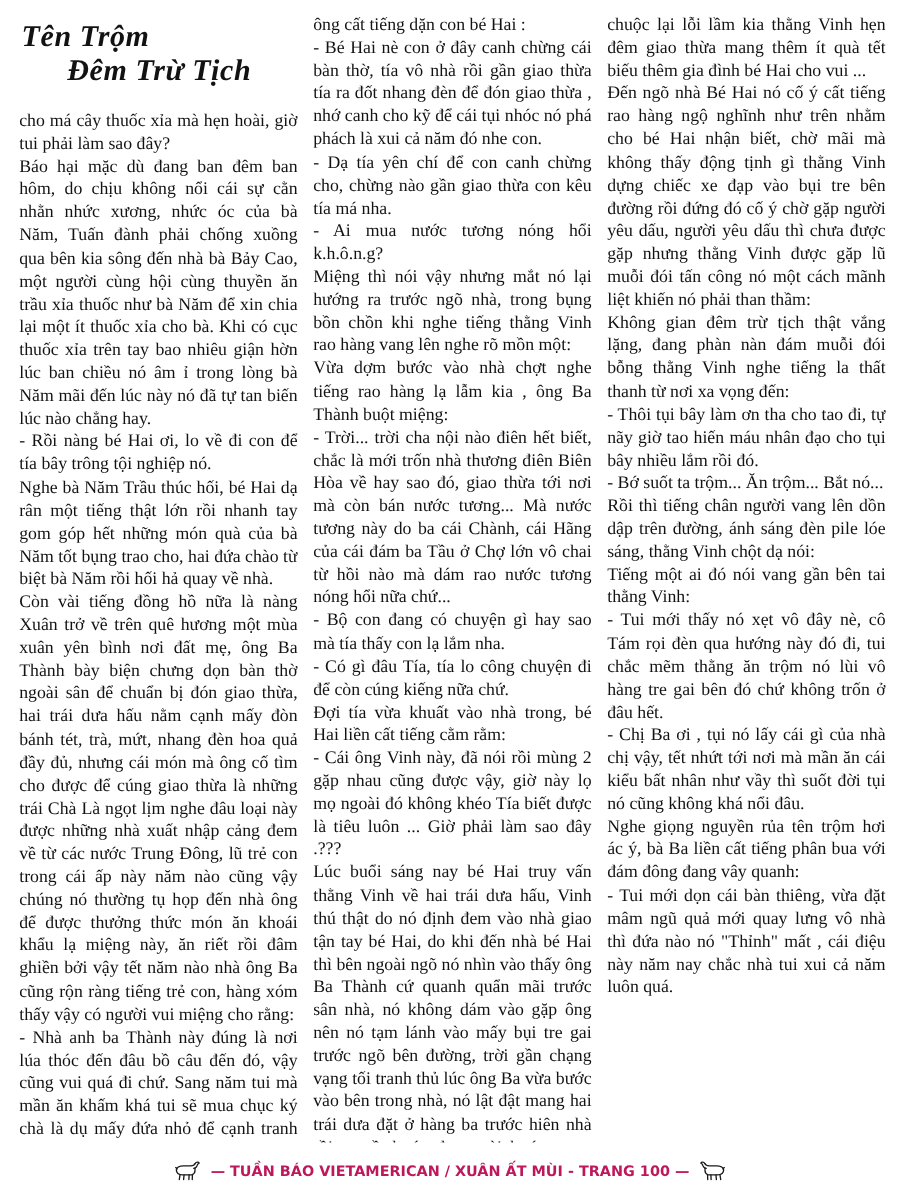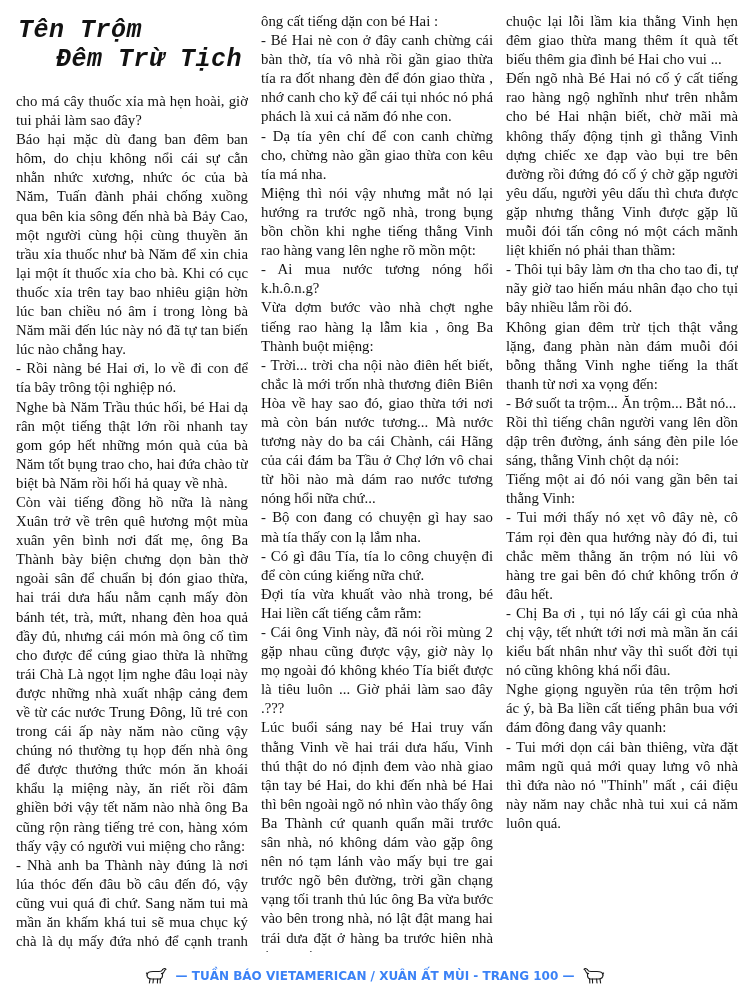--- a/index.html
+++ b/index.html
@@ -27,42 +27,42 @@
   .col {
     width: 232px;
     flex: 0 0 232px;
     text-align: justify;
     font-size: 14.8px;
     line-height: 19.1px;
     overflow: hidden;
   }
   .col p { margin: 0; text-align: justify; }
   .title-block {
-    font-family: Liberation Mono, monospace;
+    font-family: Liberation Serif, serif;
     font-style: italic;
     font-weight: bold;
     font-size: 25px;
     line-height: 29px;
     padding: 4px 0 18px 2px;
     letter-spacing: 0.5px;
   }
   .title-line2 { padding-left: 38px; }
   .footer {
     position: absolute;
     left: 0;
     bottom: 8px;
     width: 750px;
     display: flex;
     align-items: center;
     justify-content: center;
     gap: 8px;
     font-family: "DejaVu Sans", sans-serif;
     font-weight: bold;
     font-size: 12px;
-    color: #3b82f6;
+    color: #be185d;
   }
   .goat { width: 24px; height: 17px; display: inline-block; }
 </style>
 </head>
 <body>
 
 <div class="page">
 
   <div class="columns">
 
@@ -79,38 +79,38 @@
           <p>Còn vài tiếng đồng hồ nữa là nàng Xuân trở về trên quê hương một mùa xuân yên bình nơi đất mẹ, ông Ba Thành bày biện chưng dọn bàn thờ ngoài sân để chuẩn bị đón giao thừa, hai trái dưa hấu nằm cạnh mấy đòn bánh tét, trà, mứt, nhang đèn hoa quả đầy đủ, nhưng cái món mà ông cố tìm cho được để cúng giao thừa là những trái Chà Là ngọt lịm nghe đâu loại này được những nhà xuất nhập cảng đem về từ các nước Trung Đông, lũ trẻ con trong cái ấp này năm nào cũng vậy chúng nó thường tụ họp đến nhà ông để được thưởng thức món ăn khoái khẩu lạ miệng này, ăn riết rồi đâm ghiền bởi vậy tết năm nào nhà ông Ba cũng rộn ràng tiếng trẻ con, hàng xóm thấy vậy có người vui miệng cho rằng:</p>
           <p>- Nhà anh ba Thành này đúng là nơi  lúa thóc đến đâu bồ câu đến đó, vậy cũng vui quá đi chứ. Sang năm tui mà mần ăn khấm khá tui sẽ mua chục ký chà là dụ mấy đứa nhỏ để cạnh tranh với anh Ba mới được.</p>
         </div>
     </div>
 
     <div class="col">
       <div>
           <p>ông cất tiếng dặn con bé Hai  :</p>
           <p>- Bé Hai nè con ở đây canh chừng cái bàn thờ, tía vô nhà rồi gần giao thừa tía ra đốt nhang đèn để đón giao thừa , nhớ canh cho kỹ để cái tụi nhóc nó phá phách là xui cả năm đó nhe con.</p>
           <p>- Dạ tía yên chí để con canh chừng cho, chừng nào gần giao thừa con kêu tía má nha.</p>
+          <p>- Ai mua nước tương nóng hổi k.h.ô.n.g?</p>
           <p>Miệng thì nói vậy nhưng mắt nó lại hướng ra trước ngõ nhà, trong bụng bồn chồn khi nghe tiếng thằng Vinh rao hàng vang lên nghe rõ mồn một:</p>
-          <p>- Ai mua nước tương nóng hổi k.h.ô.n.g?</p>
           <p>Vừa dợm bước vào nhà chợt nghe tiếng rao hàng lạ lẫm kia , ông Ba Thành buột miệng:</p>
           <p>- Trời... trời cha nội nào điên hết biết, chắc là mới trốn nhà thương điên Biên Hòa về hay sao đó, giao thừa tới nơi mà còn bán nước tương... Mà nước tương này do ba cái Chành, cái Hãng của cái đám ba Tầu ở Chợ lớn vô chai từ  hồi nào mà dám rao nước tương nóng hổi nữa chứ...</p>
           <p>- Bộ con đang có chuyện gì hay sao mà tía thấy con lạ lắm nha.</p>
           <p>- Có gì đâu Tía, tía lo công chuyện đi để còn cúng kiếng nữa chứ.</p>
           <p>Đợi tía vừa khuất vào nhà trong, bé Hai liền cất tiếng cằm rằm:</p>
           <p>- Cái ông Vinh này, đã nói rồi mùng 2 gặp nhau cũng được vậy, giờ này lọ mọ ngoài đó không khéo Tía biết được là tiêu luôn ... Giờ phải làm sao đây .???</p>
           <p>Lúc buổi sáng nay bé Hai truy vấn thằng Vinh về hai trái dưa hấu, Vinh thú thật do nó định đem vào nhà giao tận tay bé Hai, do khi đến nhà bé Hai thì bên ngoài ngõ nó nhìn vào thấy ông Ba Thành cứ quanh quẩn mãi trước sân nhà, nó không dám vào gặp ông nên nó tạm lánh vào mấy bụi tre gai trước ngõ bên đường, trời gần chạng vạng tối tranh thủ lúc ông Ba vừa bước vào bên trong nhà, nó lật đật mang hai trái dưa đặt ở hàng ba trước hiên nhà rồi ra về, bước được vài bước trong đầu thằng Vinh sợ để cặp dưa chỗ đó  có khi người khác lấy mất  thì công lao nó coi như đổ sông đổ biển, nó đành quay lại lấy hai trái dưa bỏ vào lu nước bên hông nhà là chắc ăn như bắp không còn sợ mất mát lôi thôi nữa. Nó không ngờ sự việc xảy ra làm bé Hai một phen thất kinh hồn vía khiến nó bối rối vô cùng, như muốn</p>
         </div>
     </div>
 
     <div class="col">
       <div>
           <p>chuộc lại lỗi lầm kia thằng Vinh hẹn đêm giao thừa mang thêm ít quà tết biếu thêm gia đình bé Hai  cho vui ...</p>
           <p>Đến ngõ nhà Bé Hai nó cố ý cất tiếng rao hàng ngộ nghĩnh như trên nhằm cho bé Hai nhận biết, chờ mãi mà không thấy động tịnh gì thằng Vinh dựng chiếc xe đạp vào bụi tre bên đường rồi đứng đó cố ý chờ gặp người yêu dấu, người yêu dấu thì chưa được gặp nhưng thằng Vinh được gặp lũ muỗi đói tấn công nó một cách mãnh liệt khiến nó phải than thầm:</p>
+          <p>Không gian đêm trừ tịch thật vắng lặng, đang phàn nàn đám muỗi đói bỗng thằng Vinh nghe tiếng la thất thanh từ nơi xa vọng đến:</p>
           <p>- Thôi tụi bây làm ơn tha cho tao đi, tự nãy giờ tao hiến máu nhân đạo cho tụi bây nhiều lắm rồi đó.</p>
-          <p>Không gian đêm trừ tịch thật vắng lặng, đang phàn nàn đám muỗi đói bỗng thằng Vinh nghe tiếng la thất thanh từ nơi xa vọng đến:</p>
           <p>- Bớ suốt ta trộm... Ăn trộm... Bắt nó...</p>
           <p>Rồi thì tiếng chân người vang lên dồn dập trên đường, ánh sáng đèn pile lóe sáng, thằng Vinh chột dạ nói:</p>
           <p>Tiếng một ai đó nói vang gần bên tai thằng Vinh:</p>
           <p>- Tui mới thấy nó xẹt vô đây nè, cô Tám rọi đèn qua hướng này đó đi, tui chắc mẽm thằng ăn trộm nó lùi vô hàng tre gai bên đó chứ không trốn ở đâu hết.</p>
           <p>- Chị Ba ơi , tụi nó lấy cái gì của nhà chị vậy, tết nhứt tới nơi mà mần ăn cái kiểu bất nhân như vầy  thì suốt đời tụi nó cũng không khá nổi đâu.</p>
           <p>Nghe giọng nguyền rủa tên trộm hơi ác ý, bà Ba liền cất tiếng phân bua với đám đông đang vây quanh:</p>
           <p>- Tui mới dọn cái bàn thiêng, vừa đặt mâm ngũ quả mới quay lưng vô nhà thì đứa nào nó "Thỉnh" mất , cái điệu này năm nay chắc nhà tui xui cả năm luôn quá.</p>
         </div>
     </div>
 

